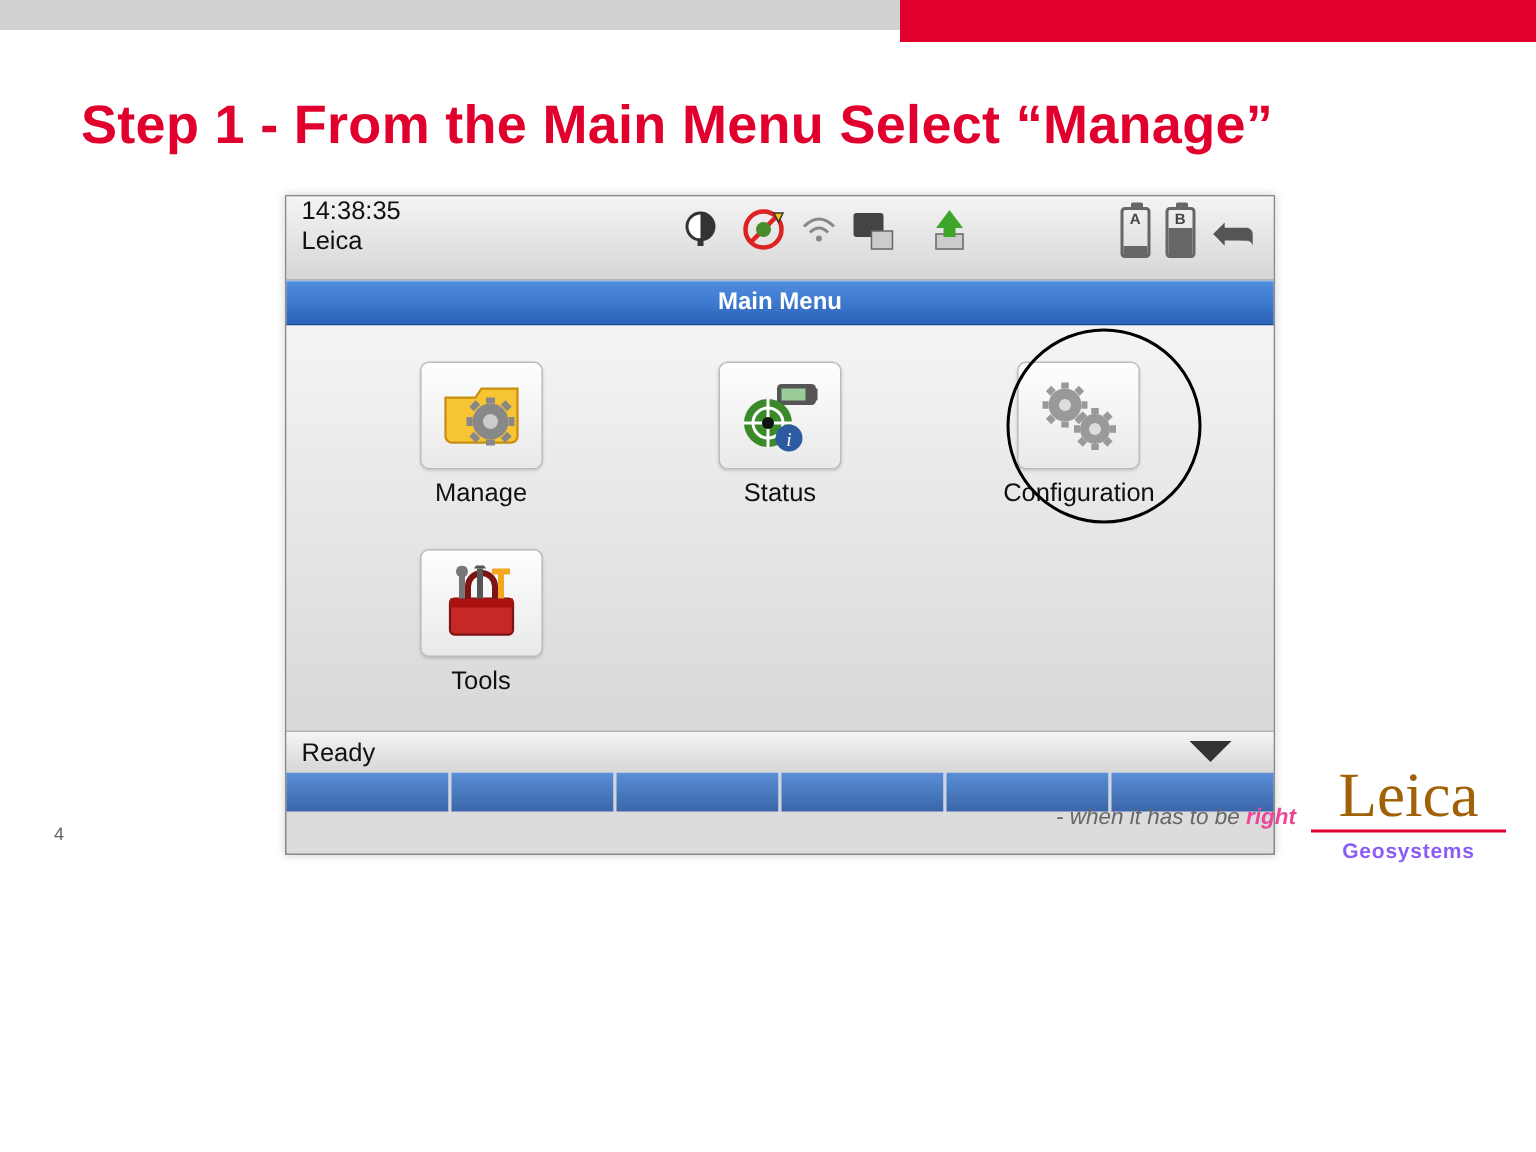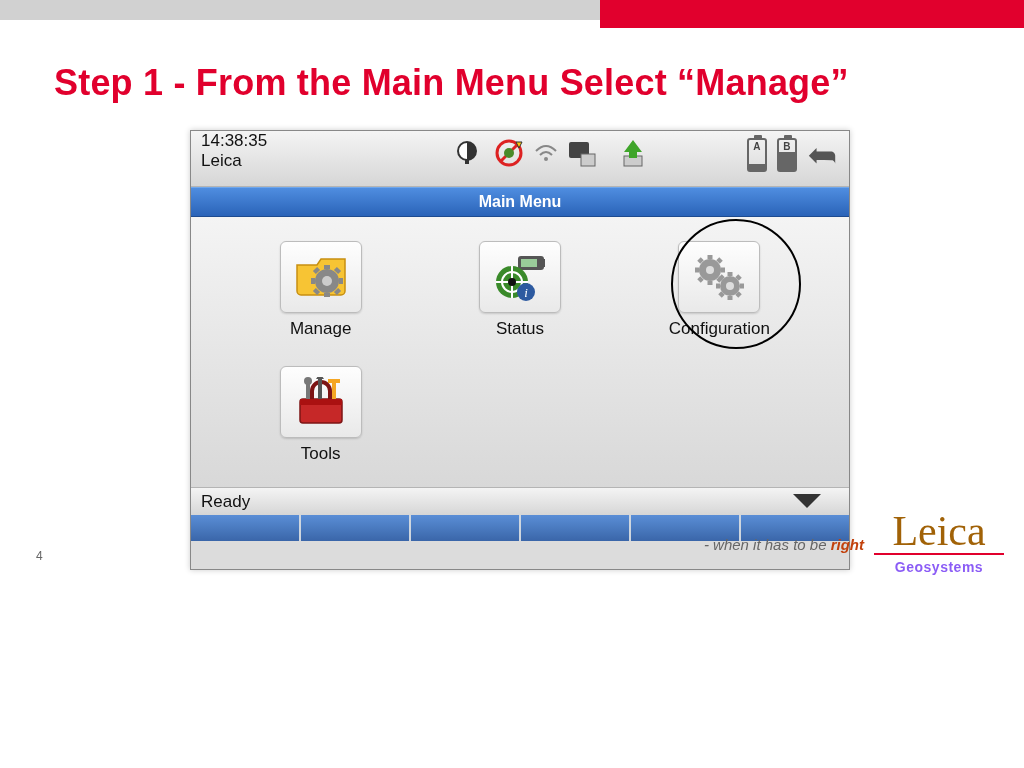--- a/index.html
+++ b/index.html
@@ -4,21 +4,21 @@
 <style>
   * { box-sizing: border-box; margin: 0; padding: 0; }
   html, body { width: 1024px; height: 768px; font-family: Arial, Helvetica, sans-serif; background: #fff; overflow: hidden; }
   .slide { position: relative; width: 1024px; height: 593px; }
   .topbar { position: absolute; top: 0; left: 0; right: 0; height: 20px; }
   .topbar .grey { position: absolute; left: 0; top: 0; width: 600px; height: 20px; background: #d1d1d1; }
   .topbar .red  { position: absolute; right: 0; top: 0; width: 424px; height: 28px; background: #e1002d; }
   .heading { position: absolute; left: 54px; top: 62px; color: #e1002d; font-size: 36px; font-weight: 700; letter-spacing: .2px; }
   .pagenum { position: absolute; left: 36px; bottom: 30px; font-size: 12px; color: #666; }
   .tagline { position: absolute; right: 160px; bottom: 40px; font-size: 15px; color: #666; font-style: italic; }
-  .tagline .rt { color: #c2410c; font-weight: 700; text-align: right; }
+  .tagline .rt { color: #ec4899; font-weight: 700; text-align: right; }
   .logo { position: absolute; right: 20px; bottom: 18px; width: 130px; text-align: center; }
   .logo .script { color: #a16207; font-family: "Brush Script MT","Segoe Script",cursive; font-size: 42px; line-height: 0.9; }
   .logo .bar { height: 2px; background: #e1002d; margin: 2px 0 4px; }
   .logo .sub { color: #8b5cf6; font-size: 14px; font-weight: 700; letter-spacing: .5px; }
 
   
   .win { position: absolute; left: 190px; top: 130px; width: 660px; height: 440px; border: 1px solid #888; background: #dcdcdc; box-shadow: 0 0 6px rgba(0,0,0,.2); }
   .titlebar { height: 28px; background: linear-gradient(#f5f5f5,#e2e2e2); border-bottom: 1px solid #b4b4b4; display: flex; align-items: center; padding: 0 6px; font-size: 12px; color: #444; }
   .titlebar .ticon { width: 16px; height: 16px; background: #6d9cc9; border: 1px solid #4a74a0; margin-right: 6px; border-radius: 2px; }
   .titlebar .spacer { flex: 1; }

